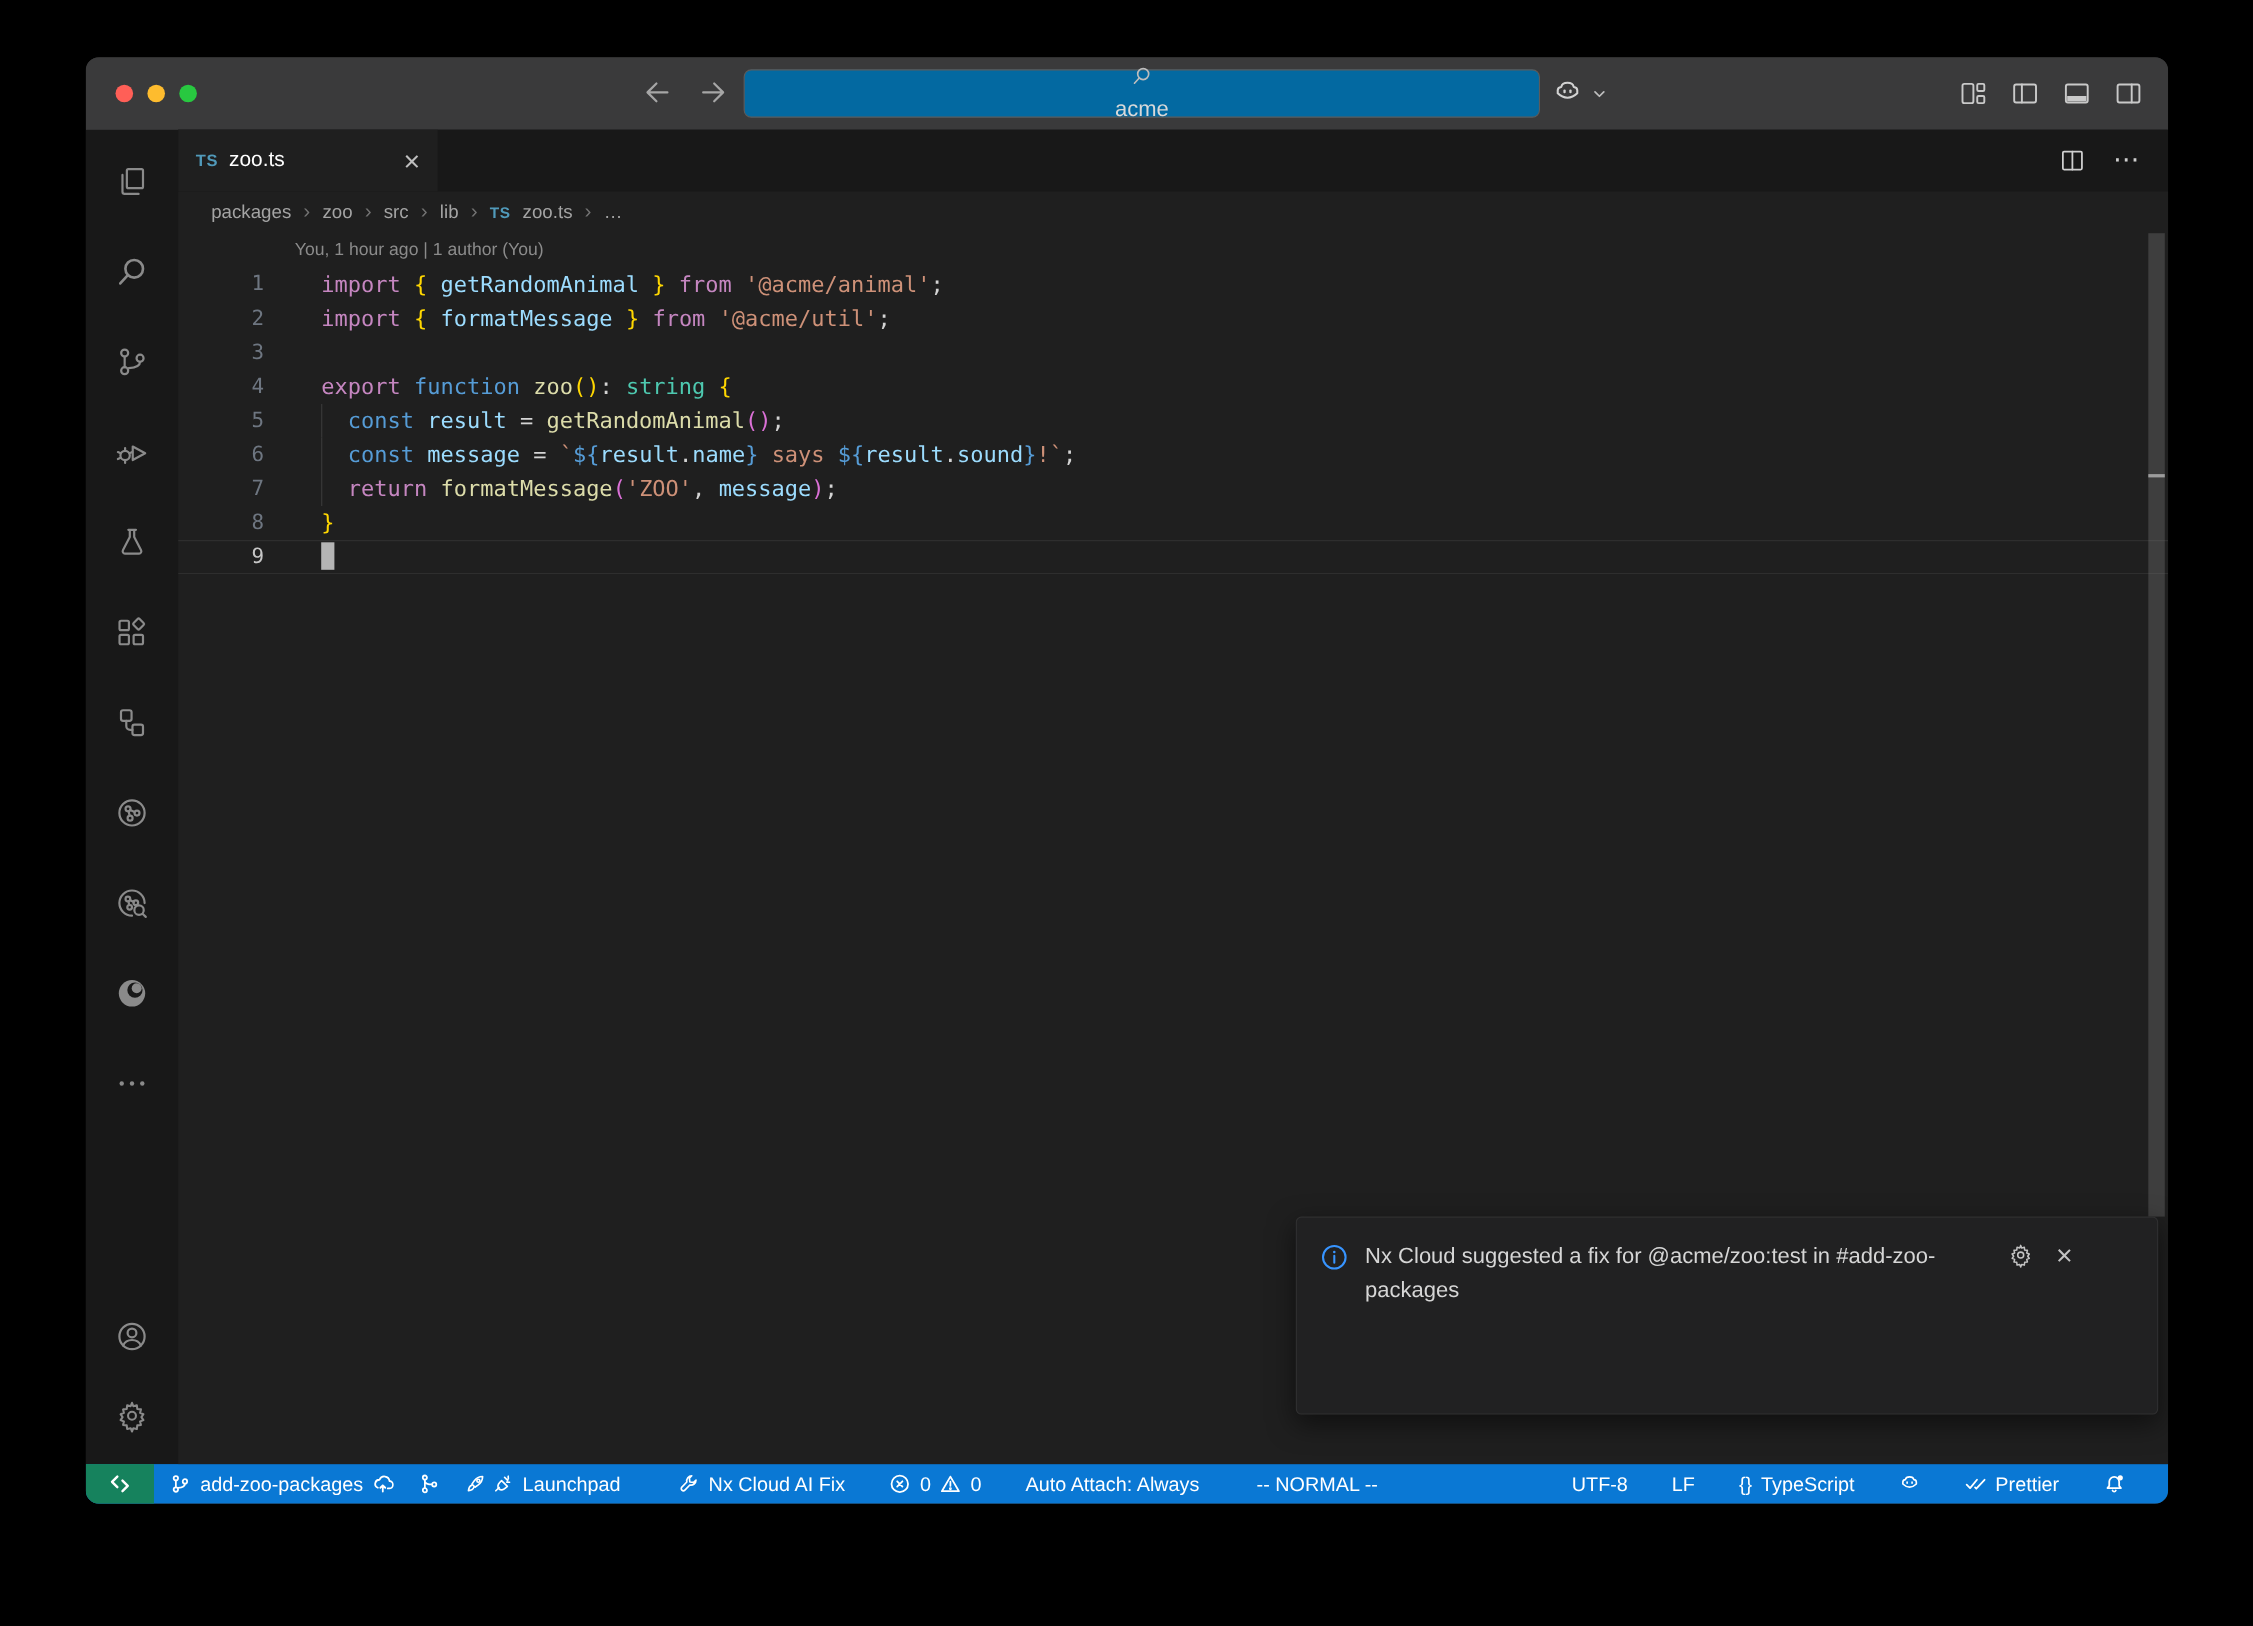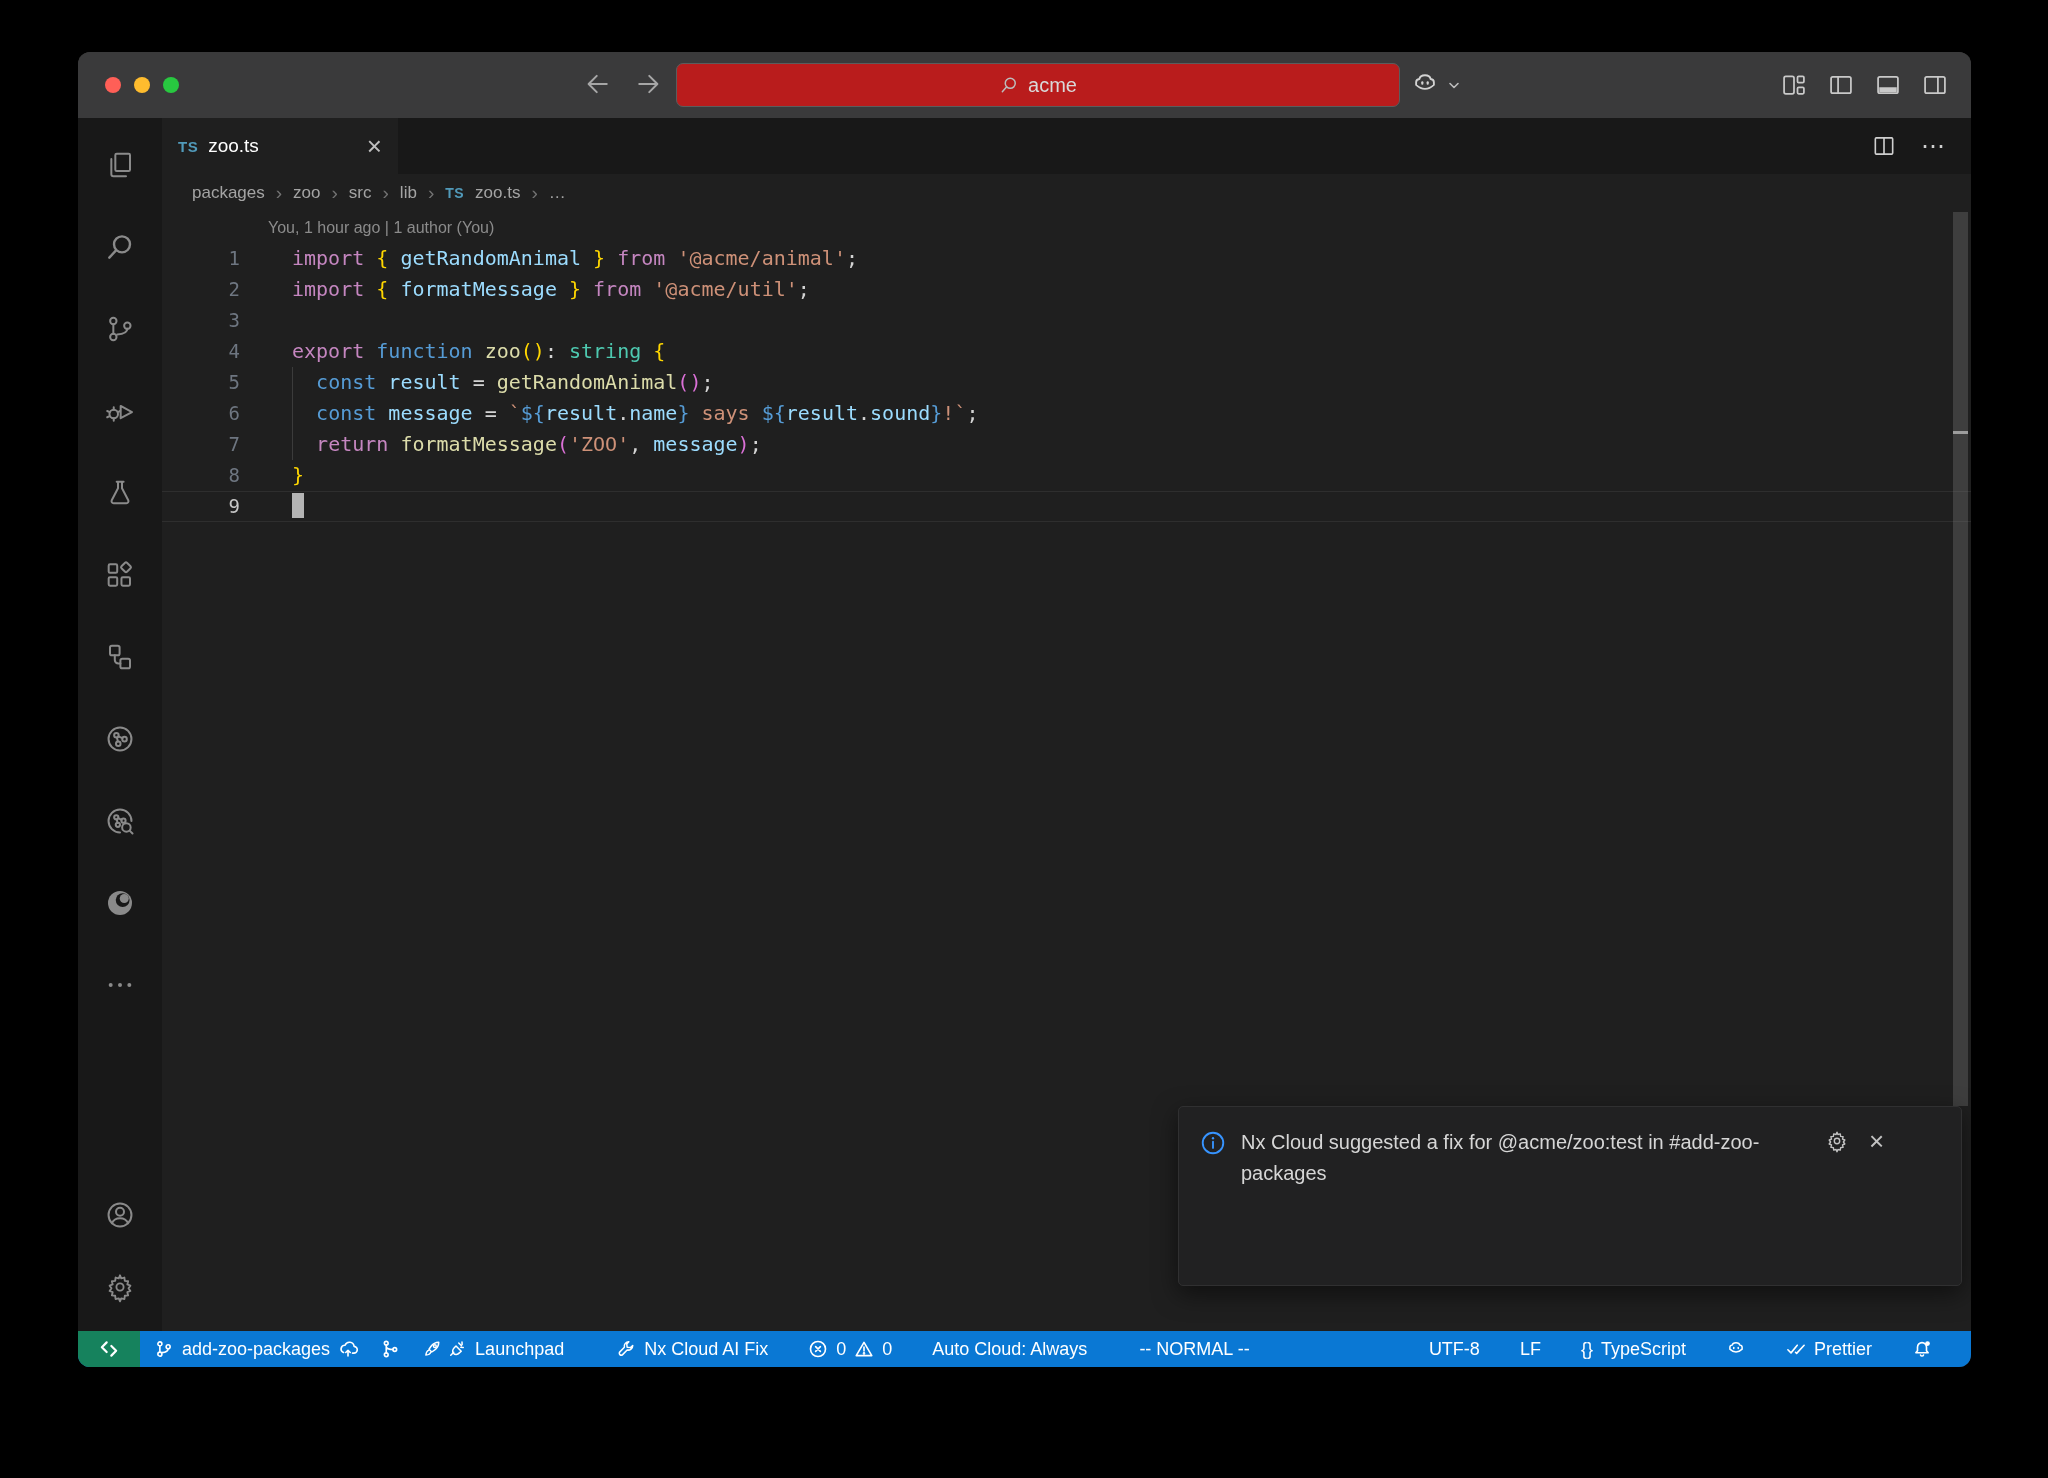--- a/index.html
+++ b/index.html
@@ -7,22 +7,22 @@
   .window{position:absolute;left:78px;top:52px;width:1893px;height:1315px;border-radius:12px;
     background:#1f1f1f;overflow:hidden;display:flex;flex-direction:column;
     box-shadow:inset 0 0 0 1px rgba(255,255,255,0.09),0 18px 60px rgba(0,0,0,.7);}
   
   .titlebar{height:66px;flex:none;background:#3a3a3b;position:relative;}
   .traffic{position:absolute;left:27px;top:25px;display:flex;gap:13px;}
   .traffic span{width:16px;height:16px;border-radius:50%;display:block;}
   .nav{position:absolute;left:505px;top:17px;display:flex;gap:20px;color:#a6a6a6;}
   .nav .ico{width:30px;height:30px;}
   .searchbox{position:absolute;left:598px;top:11px;width:722px;height:42px;border-radius:7px;
-    background:#b91c1c;border:1px solid #5c5c5c;display:flex;align-items:center;justify-content:center;
-    gap:9px;color:#d9d9d9;font-size:20px;}
+    background:#0369a1;border:1px solid #5c5c5c;display:flex;align-items:center;justify-content:center;
+    gap:9px;color:#d9d9d9;font-size:20px;flex-direction:column;}
   .searchbox .ico{width:20px;height:20px;color:#bdbdbd;}
   .tb-copilot{position:absolute;left:1332px;top:18px;display:flex;align-items:center;gap:6px;color:#d2d2d2;}
   .tb-copilot .ico{width:30px;height:30px;}
   .tb-copilot .chev{width:16px;height:16px;color:#bdbdbd;}
   .tb-right{position:absolute;right:22px;top:19px;display:flex;gap:19px;color:#c9c9c9;}
   .tb-right .ico{width:28px;height:28px;}
   
   .main{flex:1;display:flex;min-height:0;}
   .activitybar{width:84px;flex:none;background:#181818;display:flex;flex-direction:column;
     align-items:center;padding:21px 0 12px;color:#8a8a8a;}
@@ -470,21 +470,21 @@
           <span class="ico">
             <svg viewBox="0 0 16 16" fill="none" stroke="currentColor" stroke-width="1.3" stroke-linecap="round" stroke-linejoin="round">
               <path d="M8 2.7 14.2 13.3H1.8Z"></path>
               <path d="M8 6.4v3.1"></path>
               <circle cx="8" cy="11.5" r=".4" fill="currentColor"></circle>
             </svg>
           </span>
           <span>0</span>
         </div>
         <div class="sb-item gap-md">
-          <span>Auto Cloud: Always</span>
+          <span>Auto Attach: Always</span>
         </div>
         <div class="sb-item gap-lg">
           <span>-- NORMAL --</span>
         </div>
       </div>
     <div class="sb-right">
         <div class="sb-item">
           <span>UTF-8</span>
         </div>
         <div class="sb-item gap-md">

